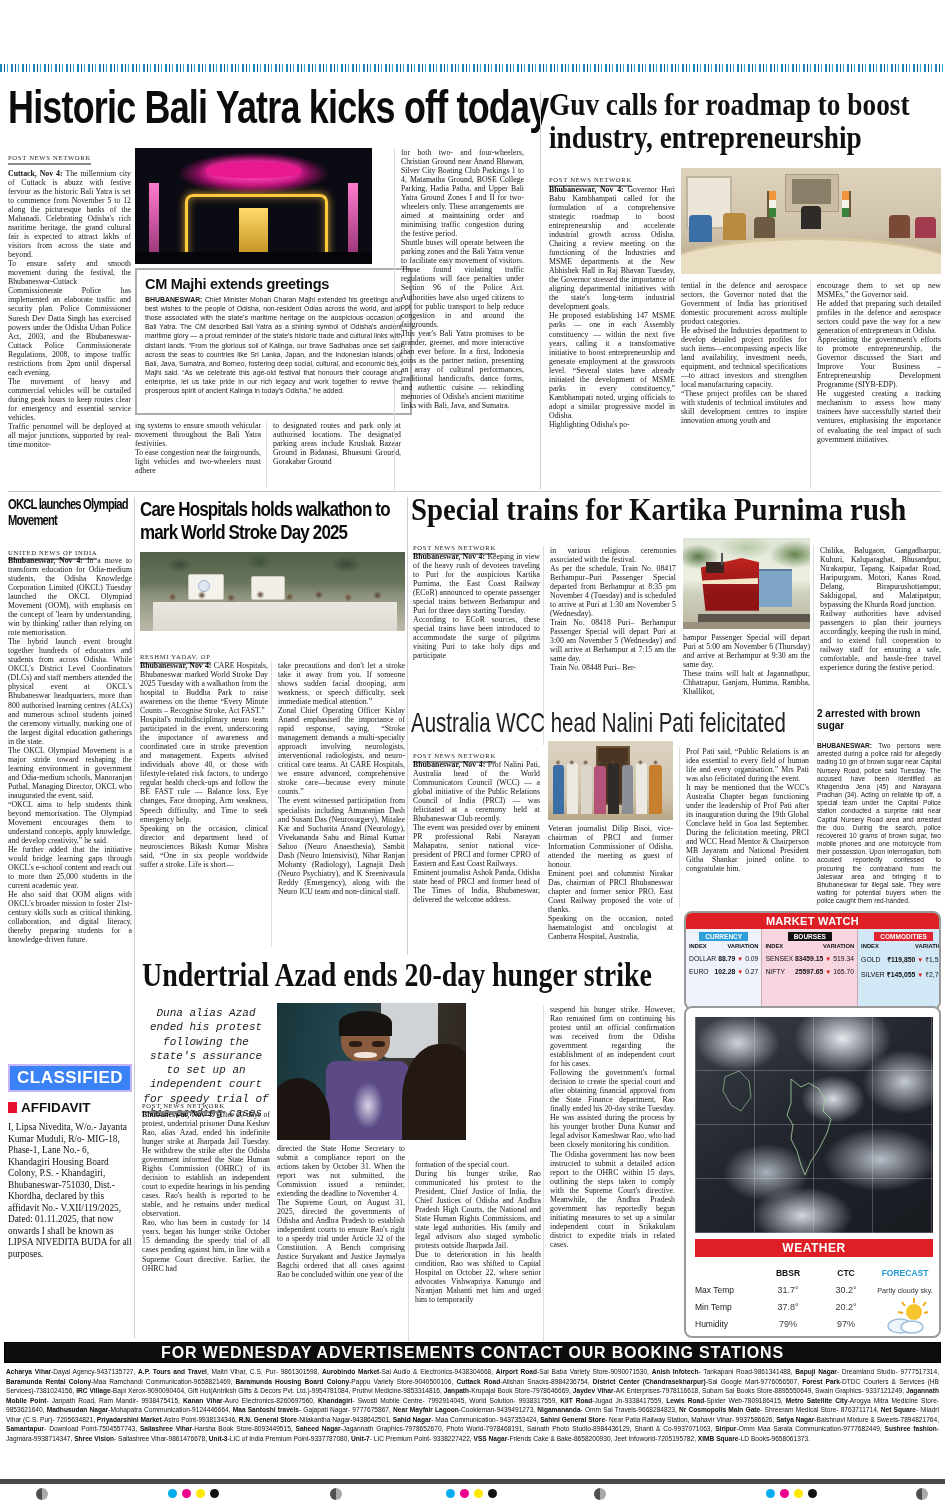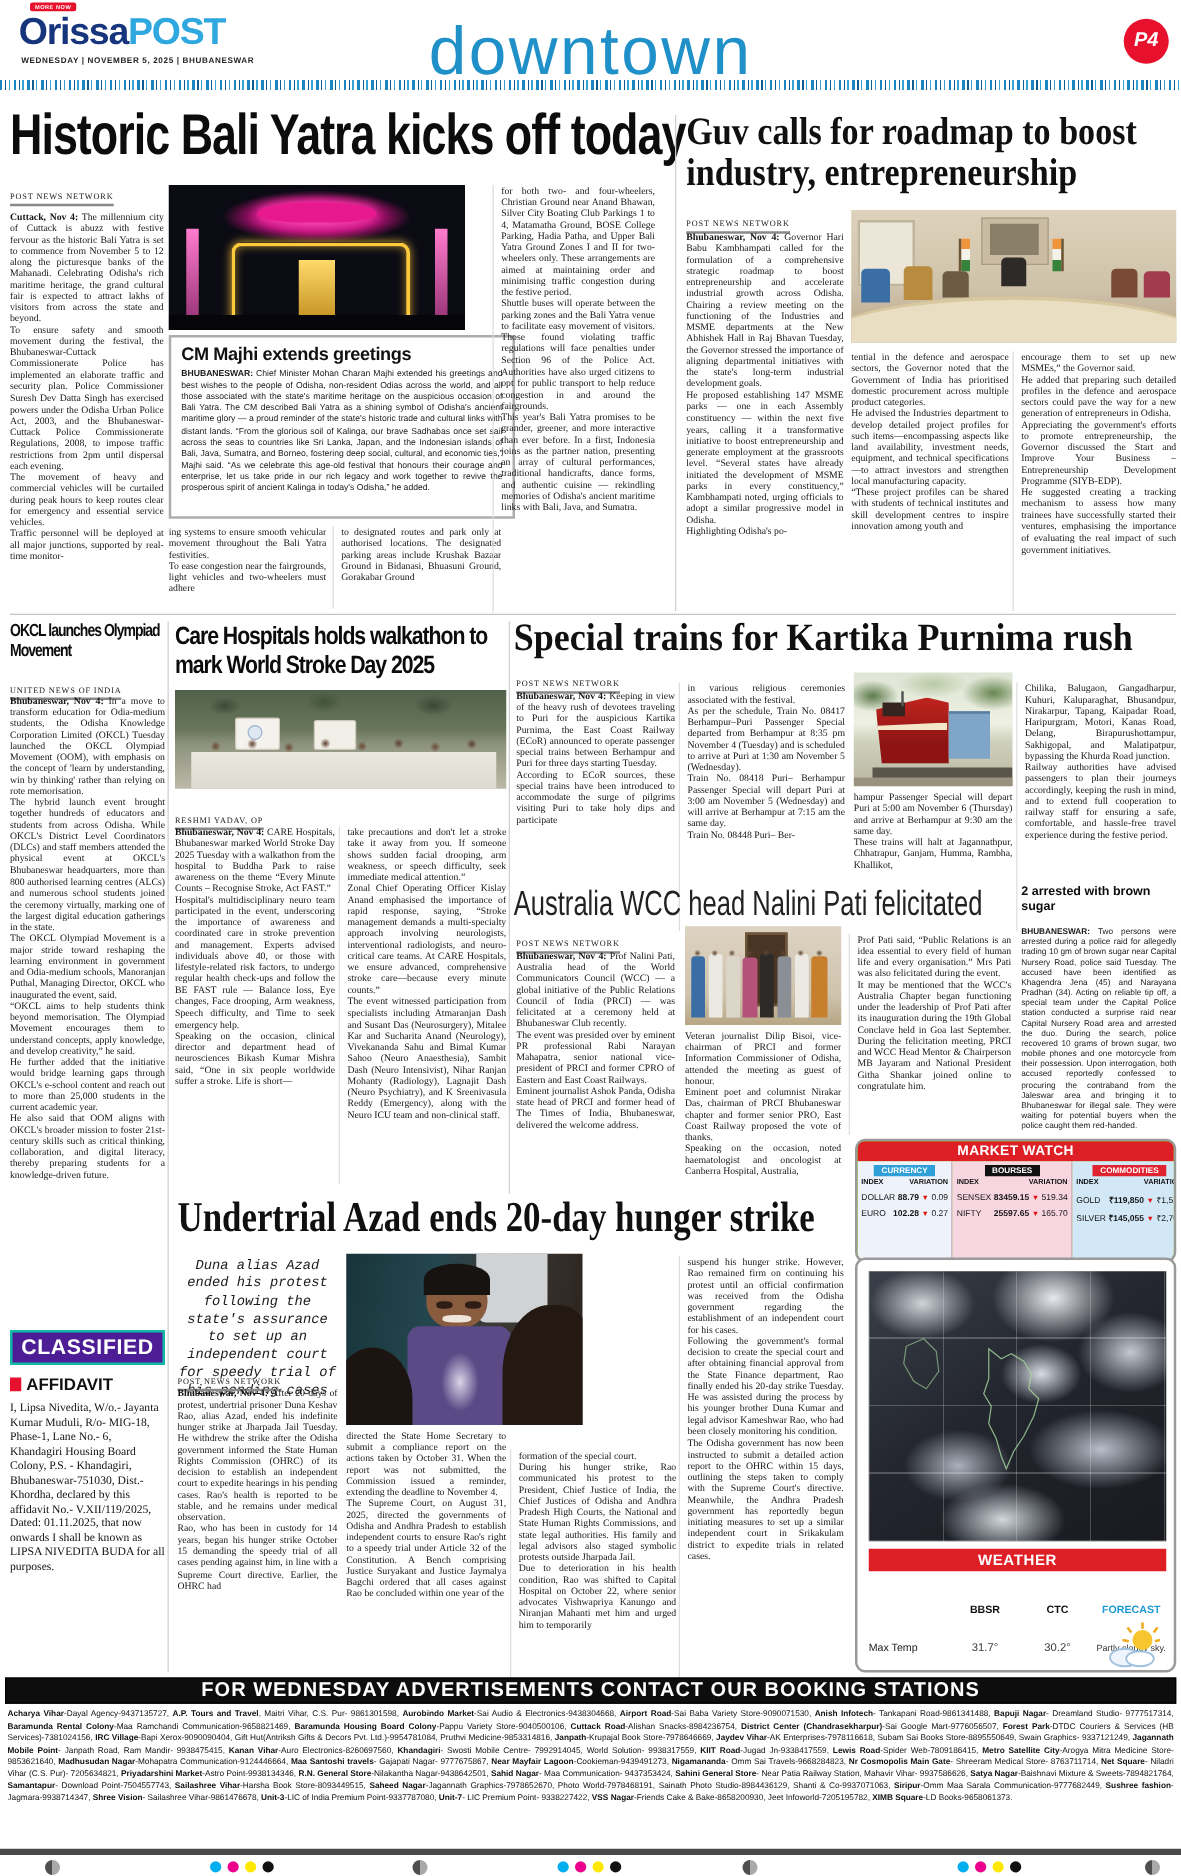--- a/index.html
+++ b/index.html
@@ -32,70 +32,61 @@
   .photo{overflow:hidden;background:#999;}
   
   .cmbox{border:2px solid #adadad;background:#fff;padding:6px 8px;box-sizing:border-box;}
   .cmbox h3{margin:0 0 3px 0;font-family:"Liberation Sans",sans-serif;font-size:14.5px;font-weight:800;letter-spacing:-.3px;}
   .cmtxt{font-family:"Liberation Sans",sans-serif;font-size:6.9px;line-height:1.32;text-align:justify;color:#1a1a1a;}
   
   .standfirst{font-style:italic;font-size:11px;line-height:1.3;text-align:center;color:#1a1a1a;font-family:Liberation Mono, monospace;}
   
   .sans-small{font-family:"Liberation Sans",sans-serif;font-size:6.6px;line-height:1.24;text-align:justify;color:#191919;overflow:hidden;}
   
-  .clsbanner{background:#4c1d95;border:2px solid #14b8a6;color:#fff;font-family:"Liberation Sans",sans-serif;
+  .clsbanner{background:#3b82f6;border:2px solid #c4b5fd;color:#fff;font-family:"Liberation Sans",sans-serif;
              font-weight:800;font-size:17px;display:flex;align-items:center;justify-content:center;letter-spacing:.5px;box-sizing:border-box;}
   .affhdr{font-family:"Liberation Sans",sans-serif;font-weight:800;font-size:13.5px;display:flex;align-items:center;gap:4px;}
   .redsq{width:9px;height:11px;background:#e8112d;display:inline-block;}
   .afftxt{font-size:9.3px;line-height:1.24;color:#111;white-space:pre-line;}
   
   .mbox{border:2px solid #9a9a9a;border-radius:8px;background:#84cc16;overflow:hidden;box-sizing:border-box;}
   .mbanner{background:#df1f26;color:#fff;font-family:"Liberation Sans",sans-serif;font-weight:800;font-size:11px;
            height:16px;display:flex;align-items:center;justify-content:center;letter-spacing:.3px;}
   .mpanels{display:flex;height:81px;}
   .mpanel{flex:1;padding:2px 3px;box-sizing:border-box;font-family:"Liberation Sans",sans-serif;}
   .mchip{display:block;margin:1px auto 2px auto;width:max-content;color:#fff;font-size:6.5px;font-weight:800;padding:1px 6px;}
   .mhdr{display:flex;justify-content:space-between;font-size:5.8px;font-weight:800;color:#111;margin-bottom:3px;}
   .mrow{display:flex;align-items:baseline;gap:2px;font-size:6.8px;color:#111;margin-top:6px;}
   .mrow .mv{font-weight:800;margin-left:auto;}
   .arrow{color:#e01212;font-size:6px;}
   
   .wbox{border:2px solid #9a9a9a;border-radius:8px;background:#fff;box-sizing:border-box;overflow:hidden;}
   .wbanner{background:#df1f26;color:#fff;font-family:"Liberation Sans",sans-serif;font-weight:800;font-size:12px;
            height:18px;display:flex;align-items:center;justify-content:center;letter-spacing:.5px;}
   .wtable{font-family:"Liberation Sans",sans-serif;font-size:8.5px;color:#222;}
-  .wtable .wrowl{display:grid;grid-template-columns:64px 58px 58px 60px;align-items:center;margin-top:21px;}
+  .wtable .wrowl{display:grid;grid-template-columns:64px 58px 58px 60px;align-items:center;margin-top:7px;}
   .wcityhdr{font-weight:800;color:#111;text-align:center;}
   .wfch{color:#1e9ad6;font-weight:800;text-align:center;font-size:8.5px;}
   .wval{text-align:center;color:#3a3a3a;font-size:9px;}
   .wfc{font-size:7.2px;text-align:center;color:#333;line-height:1.25;}
   
   .bookbanner{background:#0d0d0d;border:1px solid #000;color:#fff;font-family:"Liberation Sans",sans-serif;
               font-weight:800;font-size:16px;letter-spacing:.8px;display:flex;align-items:center;justify-content:center;box-sizing:border-box;}
   .booktxt{font-family:"Liberation Sans",sans-serif;font-size:6.6px;line-height:1.45;text-align:justify;color:#111;overflow:hidden;}
   .booktxt b{font-weight:800;}
   .graybar{background:#4a4a4a;}
   .regc{width:12px;height:12px;border-radius:50%;background:linear-gradient(90deg,#4f4f4f 50%,#a9a9a9 50%);}
   .cmyk{display:flex;gap:5px;}
   .cmyk i{width:9px;height:9px;border-radius:50%;display:block;}
 </style>
 </head>
 <body>
 
 <div class="page">
 
-  <div class="abs" style="left:0;top:0;width:945px;height:64px;">
-    <span class="brandtag abs" style="left:24px;top:2px;">MORE NOW</span>
-    <div class="brand abs" style="left:15px;top:9px;">
-      <span class="b1">Orissa</span><span class="b2">POST</span>
-    </div>
-    <div class="dateline abs" style="left:17px;top:45px;">WEDNESDAY | NOVEMBER 5, 2025 | BHUBANESWAR</div>
-    <div class="downtown abs" style="left:0;right:0;top:10px;text-align:center;">downtown</div>
-    <div class="pbadge abs" style="left:899px;top:15px;">P4</div>
-  </div>
   <div class="ticker abs" style="left:0;top:64px;width:945px;"></div>
 
   <div>
     <div class="hl-sans abs" style="left:8px;top:84px;font-size:46px;white-space:nowrap;">
       <span class="sx" style="width:676px;transform:scaleX(.78);">Historic Bali Yatra kicks off today</span>
     </div>
     <div class="abs" style="left:8px;top:146px;"><span class="byline">POST NEWS NETWORK</span></div>
     <div class="btxt abs" style="left:8px;top:169px;width:123px;height:320px;"><b class="lead">Cuttack, Nov 4: </b><span>The millennium city of Cuttack is abuzz with festive fervour as the historic Bali Yatra is set to commence from November 5 to 12 along the picturesque banks of the Mahanadi. Celebrating Odisha's rich maritime heritage, the grand cultural fair is expected to attract lakhs of visitors from across the state and beyond.
 To ensure safety and smooth movement during the festival, the Bhubaneswar-Cuttack Commissionerate Police has implemented an elaborate traffic and security plan. Police Commissioner Suresh Dev Datta Singh has exercised powers under the Odisha Urban Police Act, 2003, and the Bhubaneswar-Cuttack Police Commissionerate Regulations, 2008, to impose traffic restrictions from 2pm until dispersal each evening.
 The movement of heavy and commercial vehicles will be curtailed during peak hours to keep routes clear for emergency and essential service vehicles.

